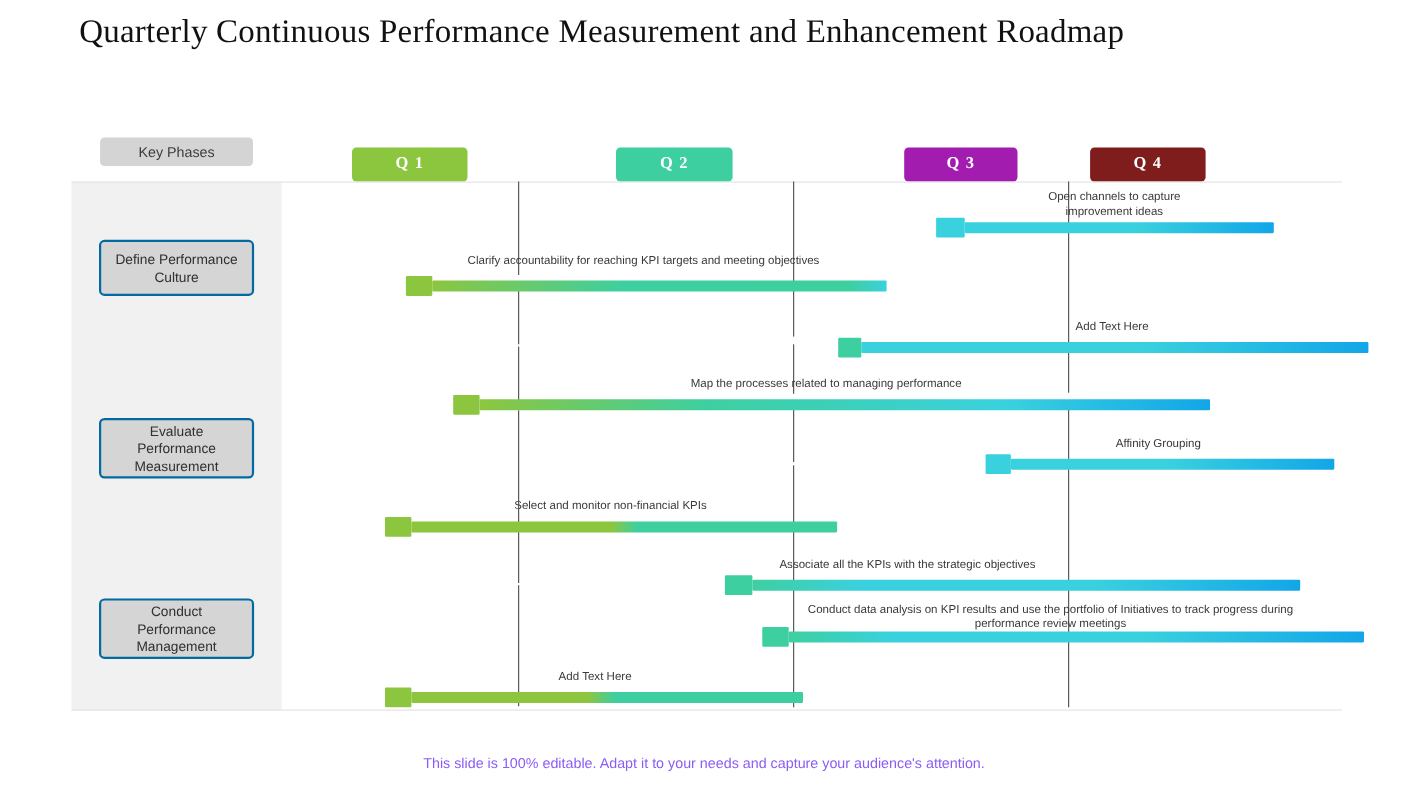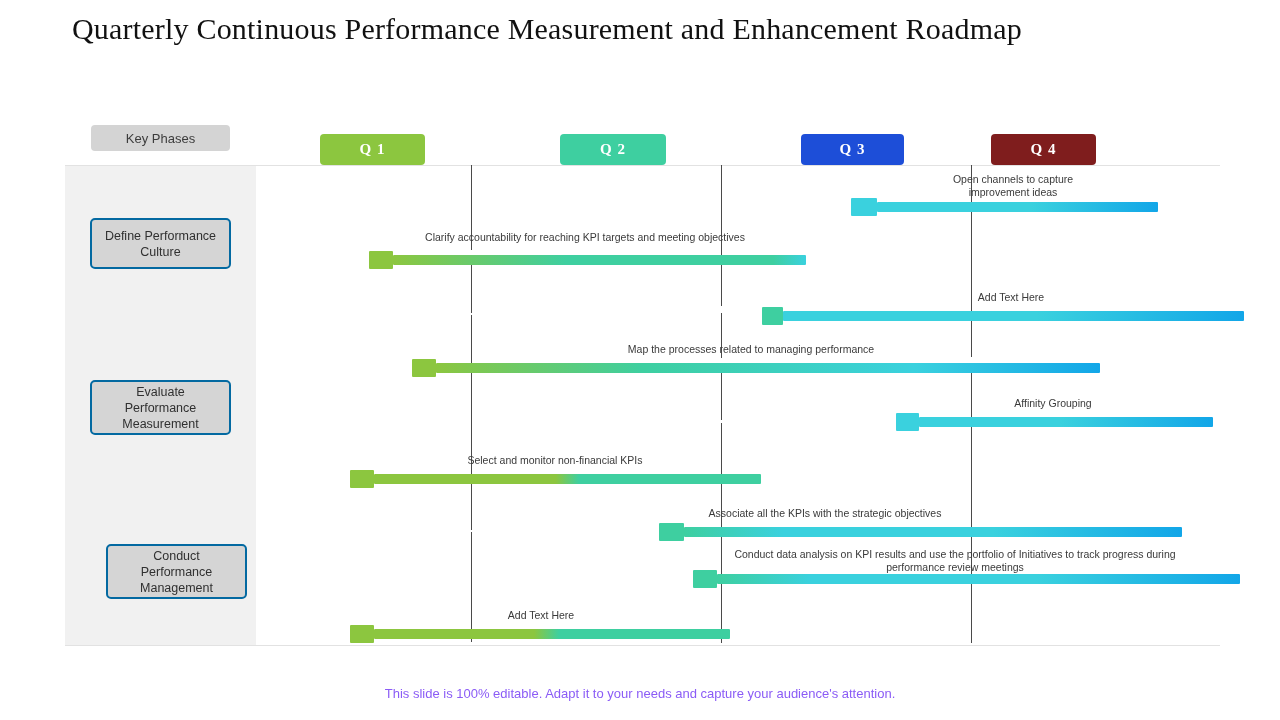--- a/index.html
+++ b/index.html
@@ -165,39 +165,39 @@
 
 <div id="key-phases-pill">Key Phases</div>
 
 <div id="quarter-pills">
     <div class="quarter-pill" style="left: 320px; width: 105px; background: rgb(140, 198, 63);">
       <span>Q 1</span>
     </div>
     <div class="quarter-pill" style="left: 560px; width: 106px; background: rgb(62, 207, 160);">
       <span>Q 2</span>
     </div>
-    <div class="quarter-pill" style="left: 801px; width: 103px; background: #1d4ed8;">
+    <div class="quarter-pill" style="left: 822px; width: 103px; background: #a21caf;">
       <span>Q 3</span>
     </div>
     <div class="quarter-pill" style="left: 991px; width: 105px; background: #7f1d1d;">
       <span>Q 4</span>
     </div>
   </div>
 
 <div id="chart-area">
   <div id="sidebar-panel"></div>
   <div id="top-rule"></div>
   <div id="bottom-rule"></div>
   <div id="phase-boxes">
       <div class="phase-box" style="top: 53px; height: 51px; white-space: pre-line;">Define  Performance
 Culture</div>
       <div class="phase-box" style="top: 215px; height: 55px; white-space: pre-line;">Evaluate
 Performance
 Measurement</div>
-      <div class="phase-box" style="top: 379px; height: 55px; white-space: pre-line; margin-left: 16px;">Conduct
+      <div class="phase-box" style="top: 379px; height: 55px; white-space: pre-line;">Conduct
 Performance
 Management</div>
     </div>
   <div id="grid-lines">
       <div class="grid-line" style="left: 406px; top: 0px; height: 85px;"></div>
       <div class="grid-line" style="left: 406px; top: 92px; height: 56px;"></div>
       <div class="grid-line" style="left: 656px; top: 0px; height: 141px;"></div>
       <div class="grid-line" style="left: 656px; top: 148px; height: 45px;"></div>
       <div class="grid-line" style="left: 906px; top: 0px; height: 40px;"></div>
       <div class="grid-line" style="left: 906px; top: 44px; height: 148px;"></div>

